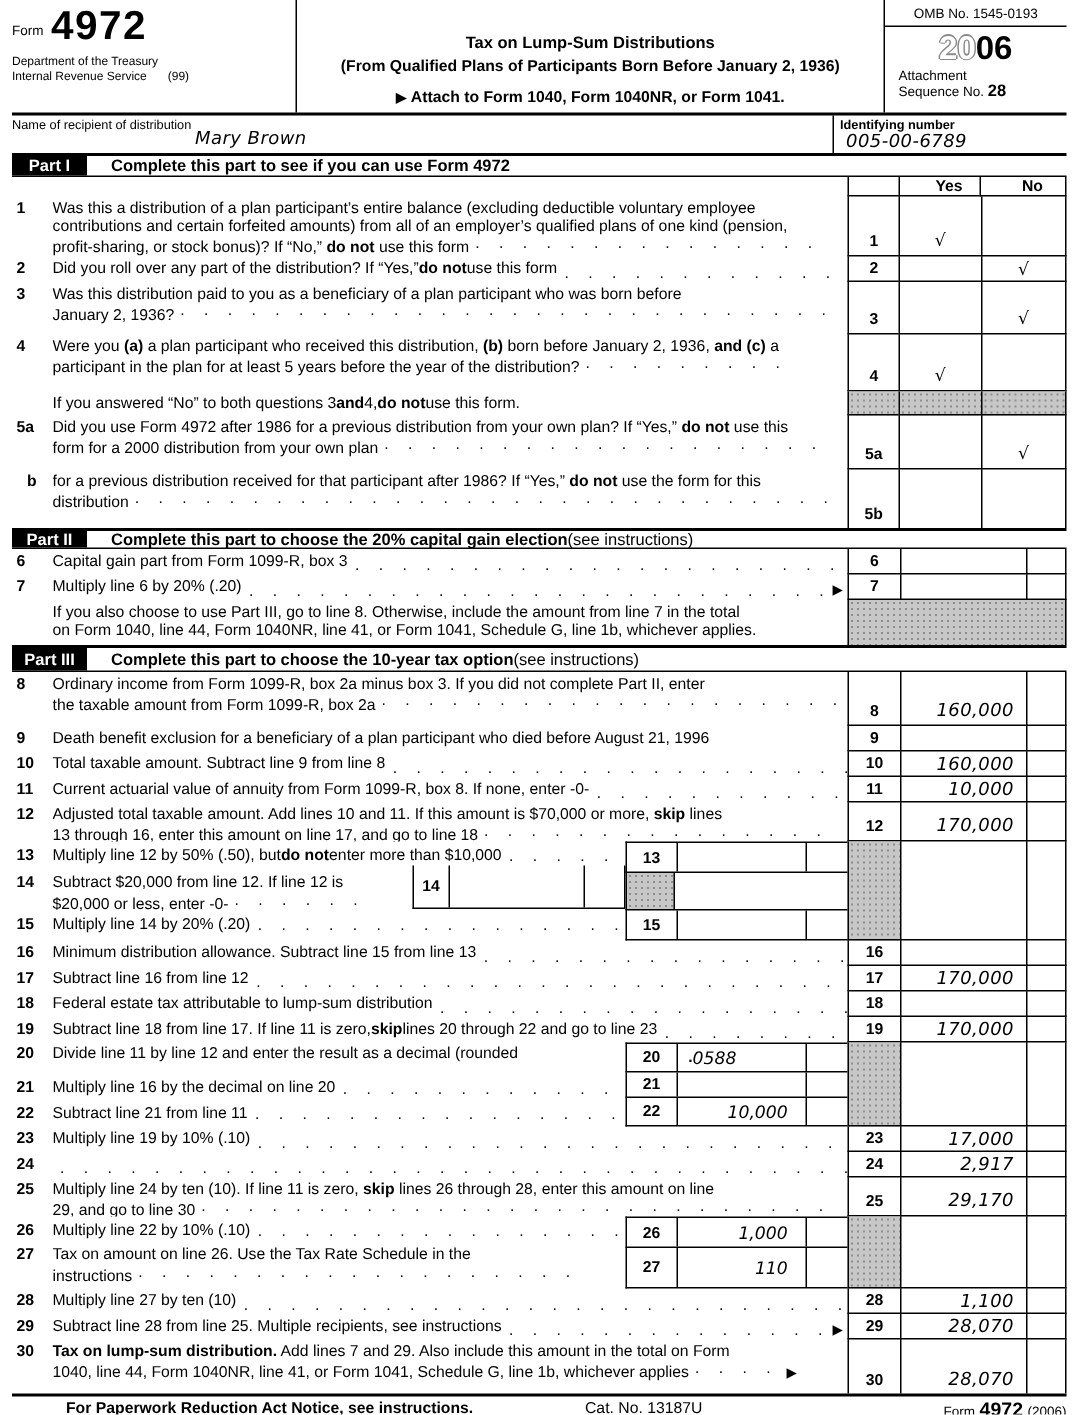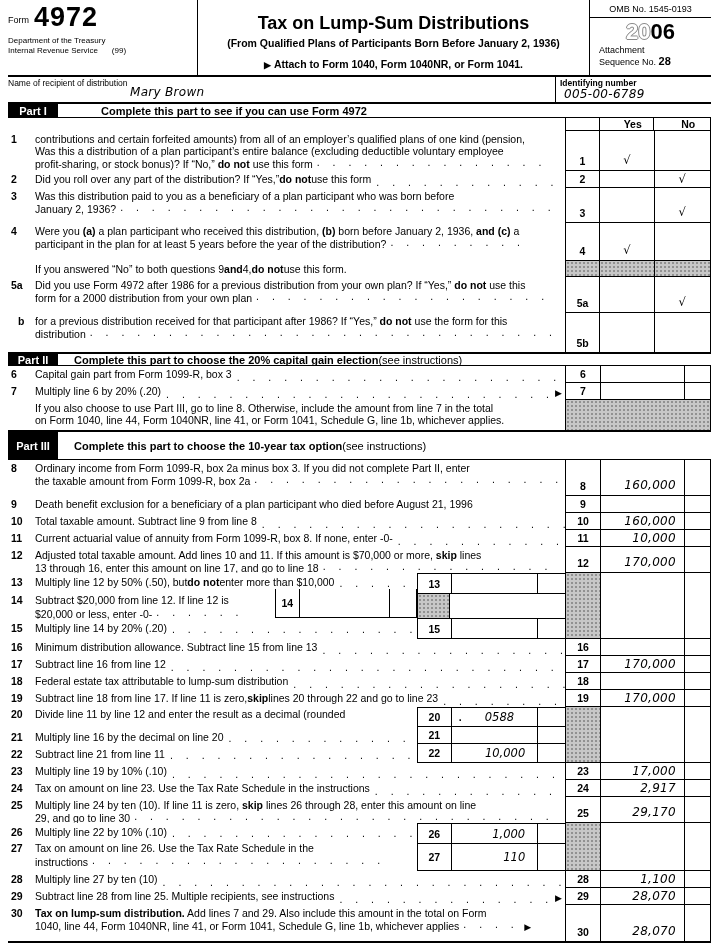--- a/index.html
+++ b/index.html
@@ -6,42 +6,42 @@
   .page{width:719px;height:943px;box-sizing:border-box;padding:0 8px;font-family:"Liberation Sans",sans-serif;font-size:10.5px;color:#000;position:relative;background:#fff;}
   
   .hdr{display:flex;height:77px;border-bottom:2px solid #000;box-sizing:border-box;}
   .hdr-left{width:190px;box-sizing:border-box;border-right:1px solid #000;padding-top:5px;}
   .fnrow{display:flex;align-items:flex-start;}
   .fword{font-size:9px;margin-top:10px;}
   .fnum{font-size:27px;font-weight:bold;margin-left:5px;line-height:25px;letter-spacing:1px;}
   .dept{font-size:8px;line-height:10px;margin-top:6px;}
   .dept .p99{margin-left:14px;}
   .hdr-center{flex:1;text-align:center;}
-  .htitle{font-size:18px;font-weight:bold;margin-top:13px;}
+  .htitle{font-size:11px;font-weight:bold;margin-top:23px;}
   .hsub{font-size:10.5px;font-weight:bold;margin-top:3px;}
   .hattach{font-size:10.5px;font-weight:bold;margin-top:9px;}
   .harr{font-size:9px;margin-right:3px;}
   .hdr-right{width:122px;box-sizing:border-box;border-left:1px solid #000;text-align:center;}
   .omb{font-size:9px;padding:4px 0 3px;border-bottom:1px solid #000;}
   .year{font-size:22px;font-weight:bold;line-height:23px;padding-top:2px;}
   .y20{color:#fff;text-shadow:-1px 0 #8a8a8a,1px 0 #8a8a8a,0 -1px #8a8a8a,0 1px #8a8a8a;}
   .att{font-size:9px;text-align:left;padding-left:9px;line-height:11px;margin-top:2px;}
   .seqv{font-weight:bold;font-size:11px;}
   
   .nrow{display:flex;height:27px;border-bottom:2px solid #000;box-sizing:border-box;}
   .nl{flex:1;position:relative;}
   .nlab{position:absolute;top:1px;left:0;font-size:8.5px;}
   .nval{position:absolute;left:122px;top:8px;}
   .nr{width:156px;box-sizing:border-box;border-left:1px solid #000;position:relative;}
   .nrlab{position:absolute;top:1px;left:4px;font-size:8.5px;font-weight:bold;}
   .nrval{position:absolute;left:8px;top:10px;}
   .hw{font-family:"DejaVu Sans",sans-serif;font-style:italic;font-size:12px;letter-spacing:.3px;}
   
   .pbar{display:flex;align-items:stretch;border-top:2px solid #000;border-bottom:1px solid #000;box-sizing:border-box;}
-  .pbar.p1{border-top:0;gap:27px;}
+  .pbar.p1{border-top:0;}
   .plab{background:#000;color:#fff;font-weight:bold;font-size:11px;width:50px;display:flex;align-items:center;justify-content:center;flex:none;}
   .phead{font-weight:bold;font-size:11px;display:flex;align-items:center;padding-left:16px;}
   .pnote{font-weight:normal;}
   
   .row{display:flex;box-sizing:border-box;}
   .txt{flex:1;display:flex;padding-top:2px;min-width:0;}
   .lnum{width:27px;flex:none;font-weight:bold;padding-left:3px;box-sizing:border-box;}
   .tw{flex:1;min-width:0;overflow:hidden;}
   .bl{display:block;white-space:nowrap;}
   .ts{white-space:nowrap;flex:none;}
@@ -141,22 +141,22 @@
       <div class="c cn"></div>
       <div class="c cy hdlbl">Yes</div>
       <div class="c cno hdlbl">No</div>
     </div>
   </div>
 
   <div class="row" style="height:40px">
     <div class="txt">
       <span class="lnum">1</span>
       <div class="tw">
+        <span class="bl">Was this a distribution of a plan participant’s entire balance (excluding deductible voluntary employee</span>
         <span class="bl">contributions and certain forfeited amounts) from all of an employer’s qualified plans of one kind (pension,</span>
-        <span class="bl">Was this a distribution of a plan participant’s entire balance (excluding deductible voluntary employee</span>
         <span class="bl"><span>profit-sharing, or stock bonus)? If “No,” </span><b>do not</b><span> use this form</span><span class="idots" style="width:235px"></span></span>
       </div>
     </div>
     <div class="cells bot">
       <div class="c cn">1</div>
       <div class="c cy chk">√</div>
       <div class="c cno chk"></div>
     </div>
   </div>
 
@@ -201,21 +201,21 @@
     <div class="cells bot">
       <div class="c cn">4</div>
       <div class="c cy chk">√</div>
       <div class="c cno chk"></div>
     </div>
   </div>
 
   <div class="row" style="height:16px">
     <div class="txt">
       <span class="lnum"></span>
-      <span class="ts">If you answered “No” to both questions 9 </span>
+      <span class="ts">If you answered “No” to both questions 3 </span>
         <b class="ts">and</b>
         <span class="ts"> 4, </span>
         <b class="ts">do not</b>
         <span class="ts"> use this form.</span>
     </div>
     <div class="cells">
       <div class="c cn g"></div>
       <div class="c cy g"></div>
       <div class="c cno g"></div>
     </div>
@@ -292,21 +292,21 @@
       <div class="tw">
         <span class="bl">If you also choose to use Part III, go to line 8. Otherwise, include the amount from line 7 in the total</span>
         <span class="bl">on Form 1040, line 44, Form 1040NR, line 41, or Form 1041, Schedule G, line 1b, whichever applies.</span>
       </div>
     </div>
     <div class="cells">
       <div class="c g" style="width:146px;border-right:1px solid #000;border-bottom:0"></div>
     </div>
   </div>
 
-  <div class="pbar" style="height:30px">
+  <div class="pbar" style="height:18px">
     <div class="plab">Part III</div>
     <div class="phead">
         <span>Complete this part to choose the 10-year tax option </span>
         <span class="pnote">(see instructions)</span>
       </div>
   </div>
 
   <div class="row" style="height:36px">
     <div class="txt">
       <span class="lnum">8</span>
@@ -479,21 +479,21 @@
       <div class="atx" style="left:0;top:1px;width:407px">
         <span class="lnum">20</span>
         <div class="tw">
           <span class="bl">Divide line 11 by line 12 and enter the result as a decimal (rounded</span>
         </div>
       </div>
       <div class="box tb bb" style="top:0;height:20px">
         <div class="ib ibn">20</div>
         <div class="ib iba" style="justify-content:flex-start;padding-right:0">
             <span class="decdot">.</span>
-            <span class="hwsm" style="flex:1;text-align:center">0588</span>
+            <span class="hwsm" style="flex:1;text-align:left">0588</span>
           </div>
         <div class="ib ibc"></div>
       </div>
       <div class="atx" style="left:0;top:24px;width:407px">
         <span class="lnum">21</span>
         <span class="ts">Multiply line 16 by the decimal on line 20</span>
         <span class="dots"></span>
       </div>
       <div class="box bb" style="top:20px;height:17px">
         <div class="ib ibn">21</div>
@@ -527,21 +527,20 @@
     <div class="cells">
       <div class="c cn">23</div>
       <div class="c ca hw">17,000</div>
       <div class="c cc"></div>
     </div>
   </div>
 
   <div class="row" style="height:17px">
     <div class="txt">
       <span class="lnum">24</span>
-      <span class="ts">Tax on amount on line 23. Use the Tax Rate Schedule in the instructions</span>
       <span class="dots"></span>
     </div>
     <div class="cells">
       <div class="c cn">24</div>
       <div class="c ca hw">2,917</div>
       <div class="c cc"></div>
     </div>
   </div>
 
   <div class="row" style="height:26px">

